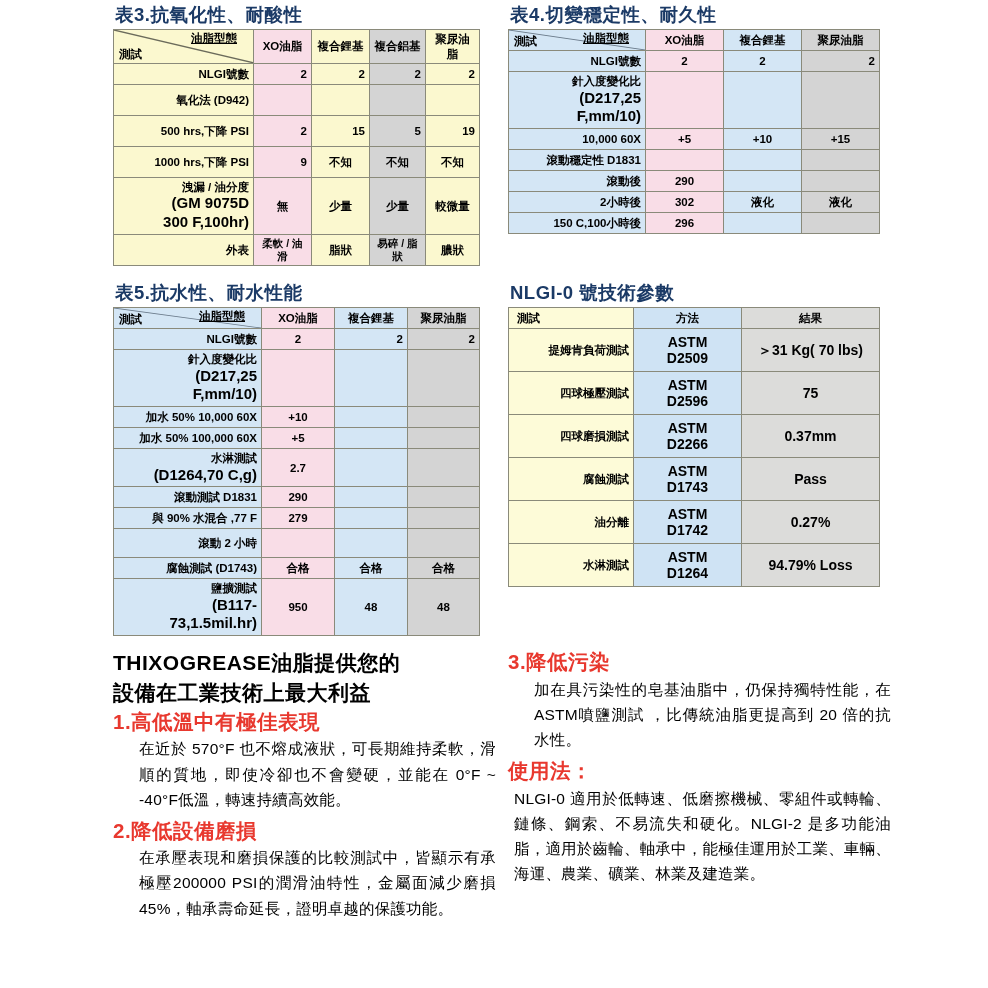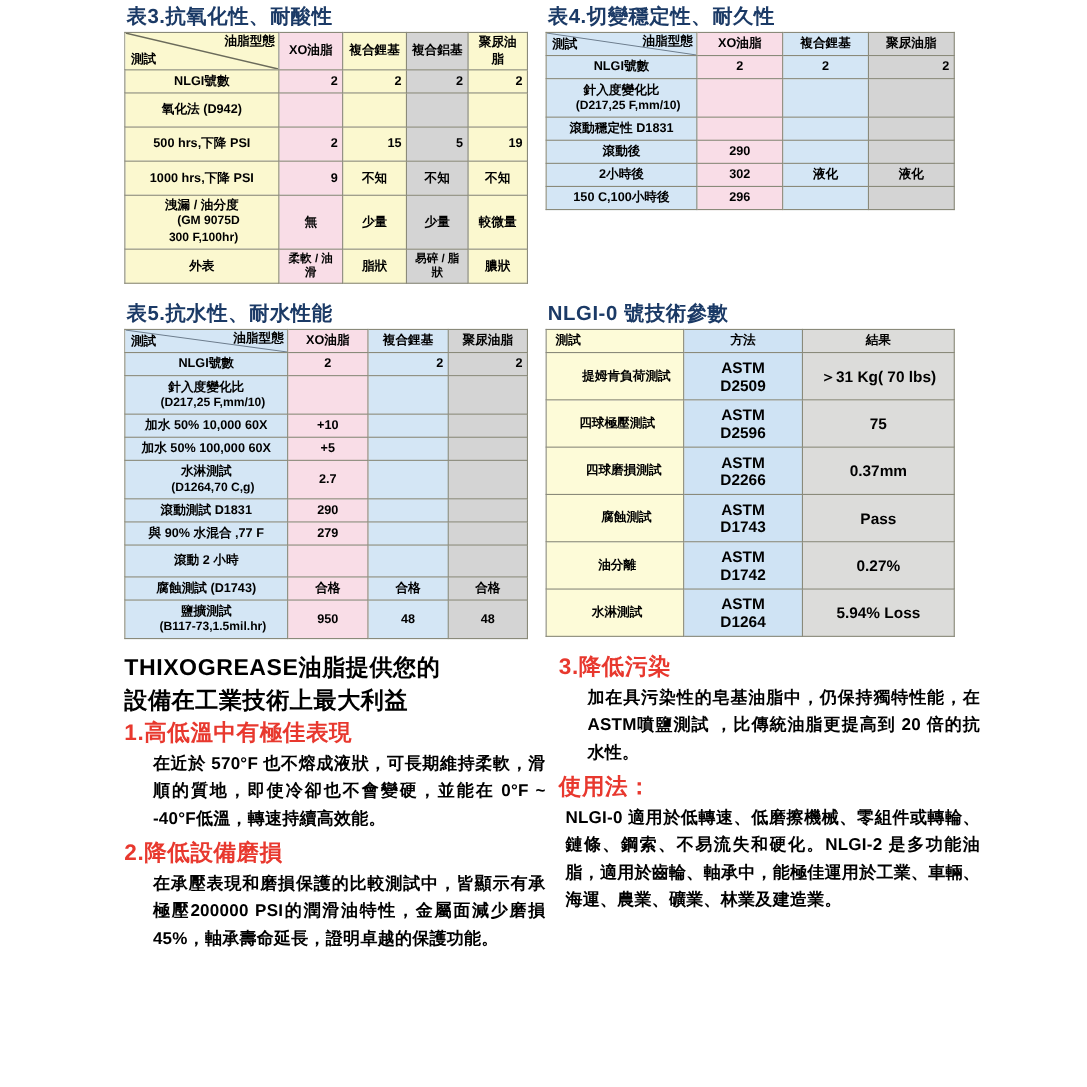--- a/index.html
+++ b/index.html
@@ -17,20 +17,21 @@
   .page {
     position: relative;
     width: 988px;
     height: 988px;
     box-sizing: border-box;
     padding: 4px 0 0 0;
   }
   .grid {
     display: grid;
     grid-template-columns: 383px 383px;
+    column-gap: 12px;
     margin-left: 113px;
   }
   .col { width: 383px; }
 
   .tbl-title {
     color: #1b3a66;
     font-weight: bold;
     font-size: 18.5px;
     letter-spacing: 0.5px;
     line-height: 1.2;
@@ -49,21 +50,21 @@
   table.dt.wide { width: 371px; }
   table.dt td {
     border: 1px solid #8a8a7a;
     font-size: 11.5px;
     font-weight: bold;
     padding: 2px 4px;
     line-height: 1.25;
     vertical-align: middle;
     height: 16px;
   }
-  td.lab { text-align: center; }
+  td.lab { text-align: right; }
   td.val { text-align: center; }
   td.valr { text-align: right; padding-right: 10px; }
 
   
   .c-yellow { background: #fbf8cf; }
   .c-yellow2 { background: #fdfbd8; }
   .c-pink { background: #f9dde7; }
   .c-blue { background: #d4e6f5; }
   .c-blue2 { background: #cfe3f4; }
   .c-gray { background: #d4d4d4; }
@@ -81,30 +82,30 @@
     left: 0; top: 0; right: 0; bottom: 0;
   }
   .corner .dl svg { display: block; width: 100%; height: 100%; }
   .corner .tl {
     position: absolute;
     left: 5px; bottom: 2px;
     font-size: 11.5px; font-weight: bold;
   }
   .corner .tr {
     position: absolute;
-    right: 3px; top: 1px;
-    font-size: 11.5px; font-weight: bold;
+    right: 16px; top: 1px;
+    font-size: 11.5px; font-weight: bold; text-decoration: underline;
   }
   .hdr-cell {
     text-align: center;
     font-size: 12px;
     font-weight: bold;
     height: 30px;
   }
-  .sub { font-size: 11px; margin-left: 12px; }
+  .sub { font-size: 15px; margin-left: 12px; }
 
   
   .texts {
     display: grid;
     grid-template-columns: 383px 383px;
     column-gap: 12px;
     margin-left: 113px;
     margin-top: 12px;
   }
   .bigline {
@@ -118,21 +119,21 @@
     color: #e8382e;
     font-size: 20.5px;
     font-weight: bold;
     margin: 1px 0 1px 0;
     line-height: 1.3;
     letter-spacing: 0.5px;
   }
   h3.red.topgap { margin-top: 6px; }
   p.body {
     font-size: 15.5px;
-    font-weight: bold;
+    font-weight: normal;
     line-height: 1.62;
     margin: 0 0 0 26px;
     letter-spacing: 0.2px;
     text-align: justify;
   }
   p.body.noind { margin-left: 6px; }
 </style>
 </head>
 <body>
 
@@ -256,20 +257,26 @@
           <tr>
             <td class="lab c-blue" style="height:30px">
               <span>針入度變化比</span><br>
               <span class="sub">(D217,25 F,mm/10)</span>
             </td>
             <td class="val c-pink"></td>
             <td class="val c-blue"></td>
             <td class="val c-gray"></td>
           </tr>
 
+          <tr>
+            <td class="lab c-blue">10,000 60X</td>
+            <td class="val c-pink">+5</td>
+            <td class="val c-blue">+10</td>
+            <td class="val c-gray">+15</td>
+          </tr>
 
 
           <tr>
             <td class="lab c-blue">滾動穩定性 D1831</td>
             <td class="val c-pink"></td>
             <td class="val c-blue"></td>
             <td class="val c-gray"></td>
           </tr>
 
           <tr>
@@ -462,21 +469,21 @@
             </td>
             <td class="val c-gray2" style="font-size:14px">0.27%</td>
           </tr>
 
           <tr>
             <td class="lab c-yellow2" style="height:38px;padding-left:8px">水淋測試</td>
             <td class="val c-blue2" style="font-size:14px;line-height:1.15">
               <span>ASTM</span><br>
               <span>D1264</span>
             </td>
-            <td class="val c-gray2" style="font-size:14px">5.94% Loss</td>
+            <td class="val c-gray2" style="font-size:14px">94.79% Loss</td>
           </tr>
         </tbody>
       </table>
     </div>
 
   </div>
 
   <div class="texts">
 
     <div class="col">

